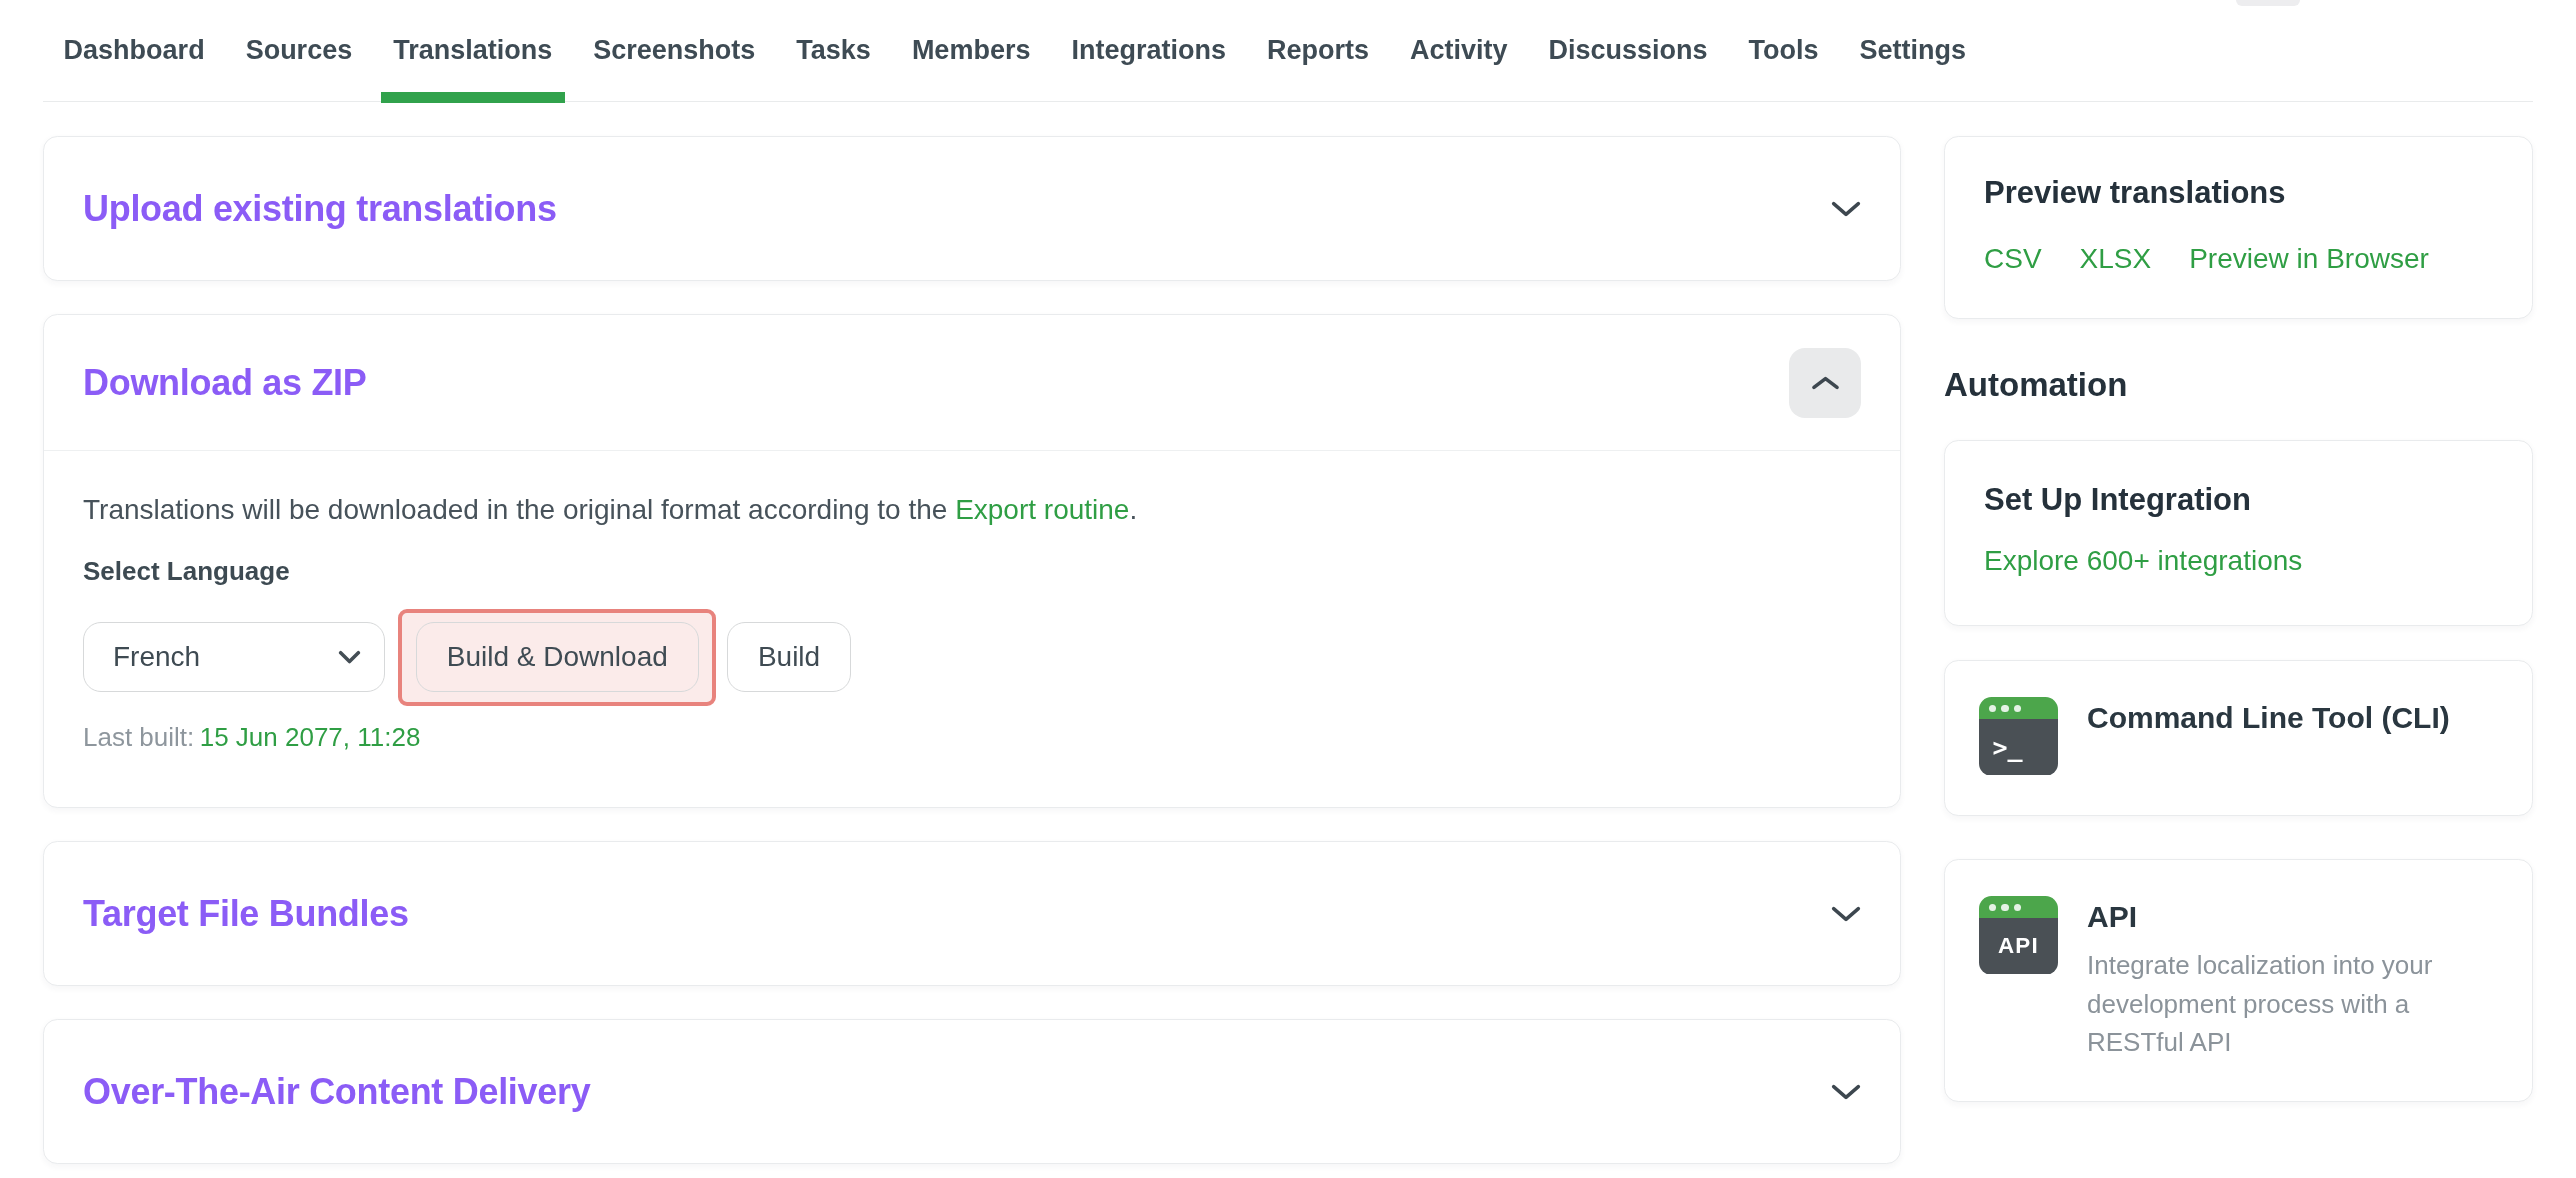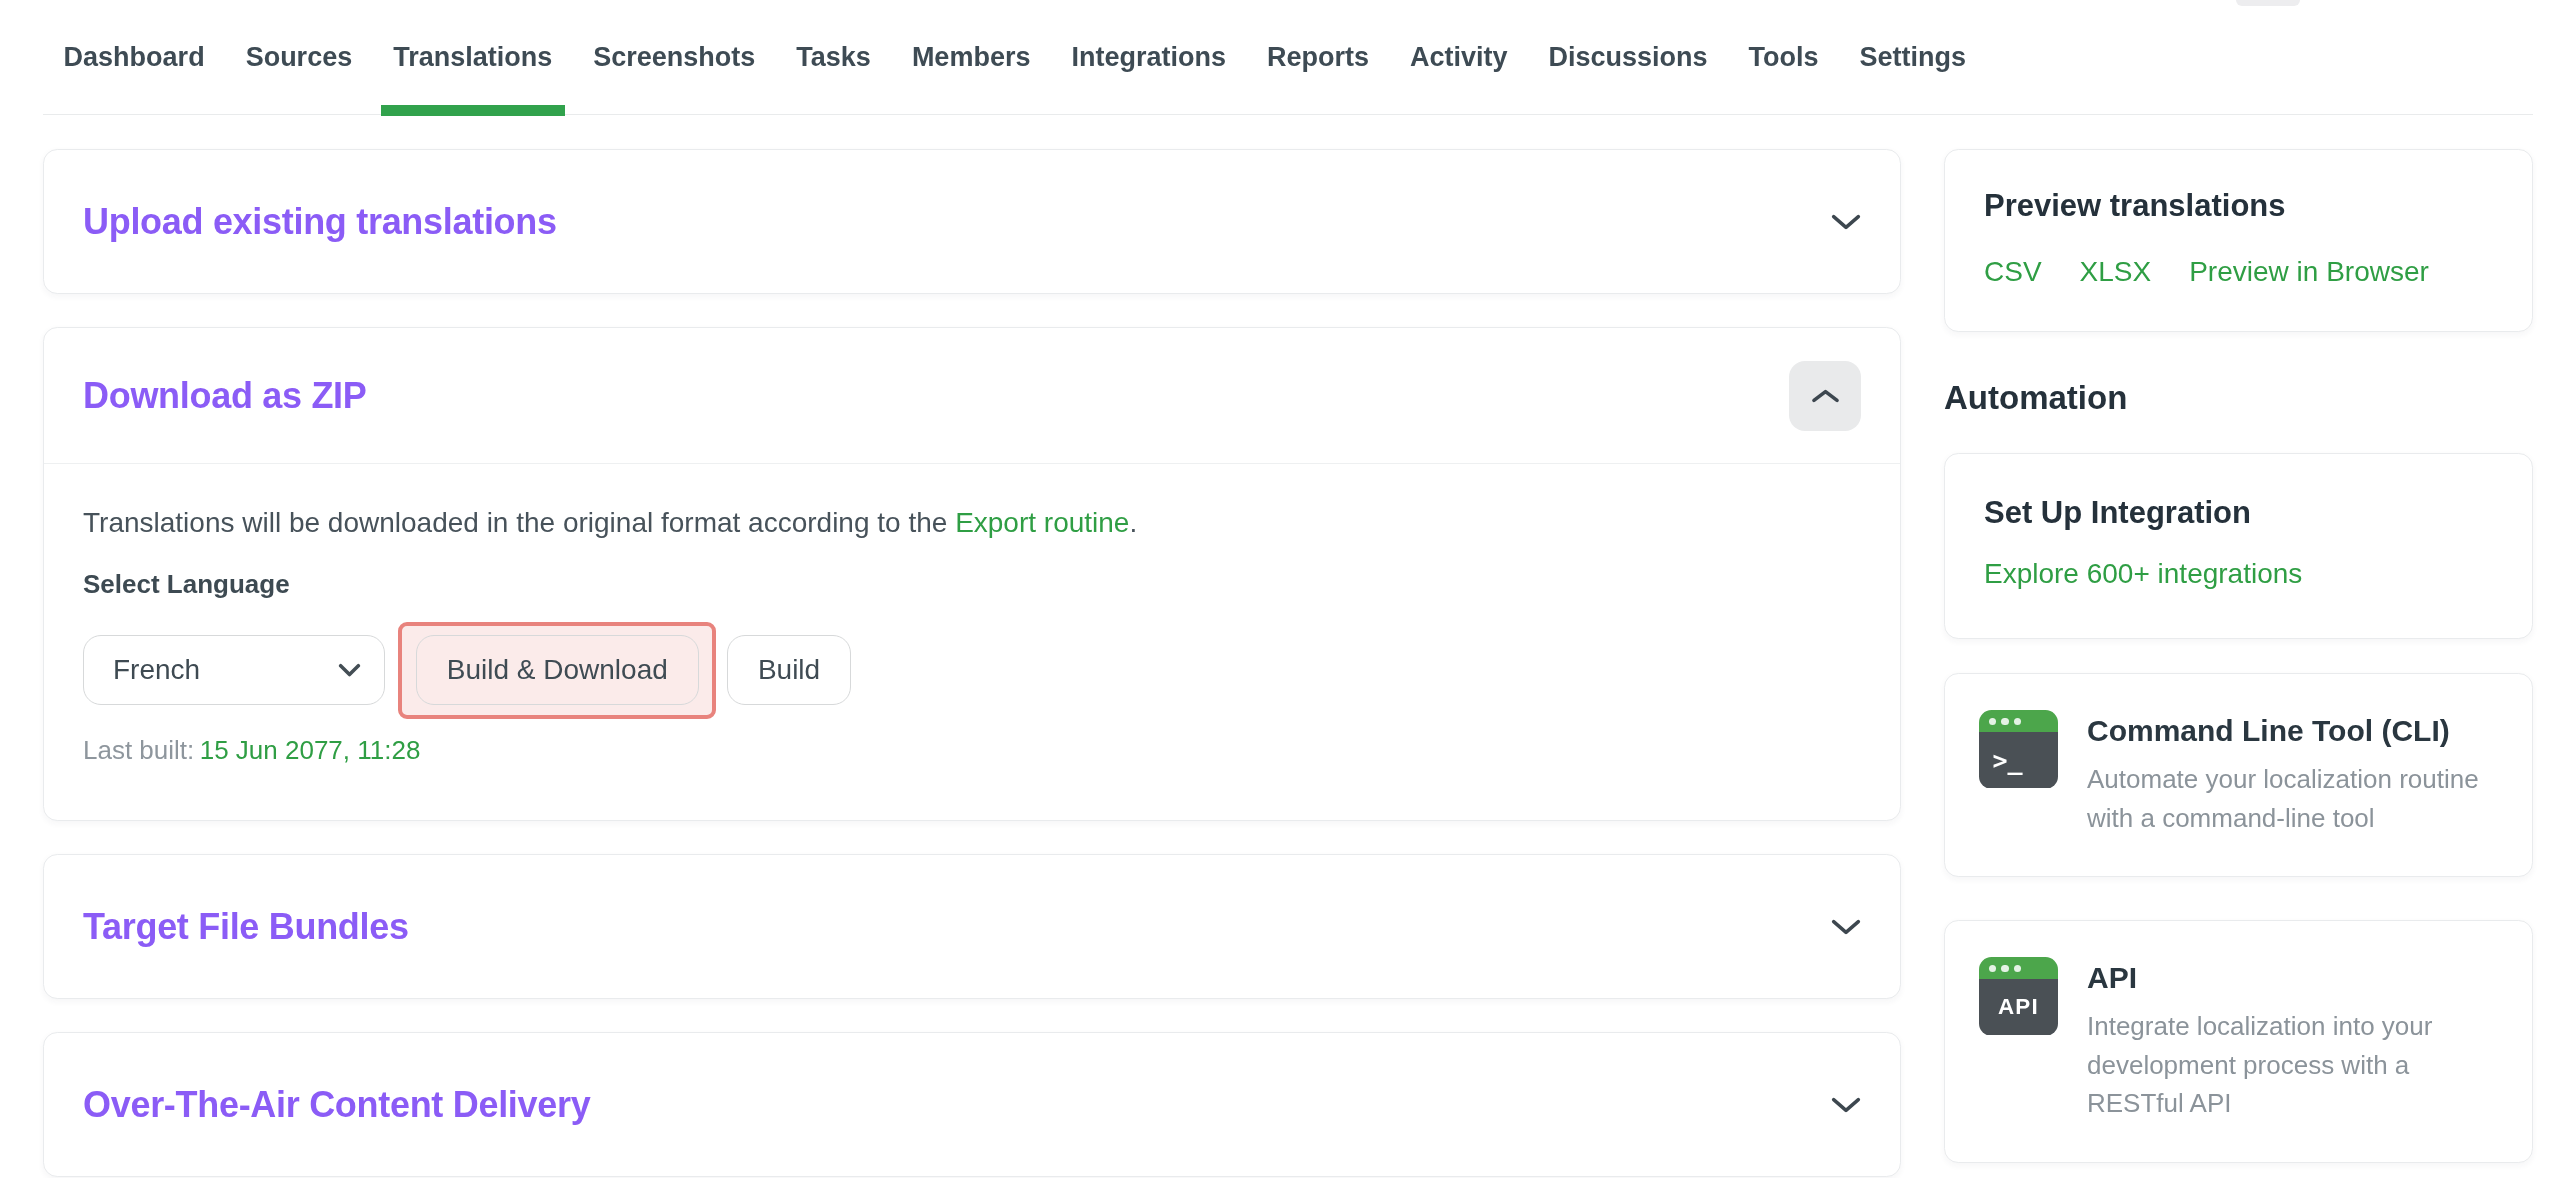--- a/index.html
+++ b/index.html
@@ -12,21 +12,21 @@
     --annotation-red:#e8837d;
     --annotation-fill:rgba(232,131,125,0.16);
     --terminal-green:#4ca64b;
     --terminal-body:#4a5055;
   }
 
   .top-artifact{ position:absolute; top:0; left:2236px; width:64px; height:6.3px;
     background:#ededef; border-radius:0 0 7.2px 7.2px; }
 
   
-  .nav{ margin:0 43px; height:115px; display:flex; align-items:stretch; gap:41px;
+  .nav{ margin:0 43px; height:102px; display:flex; align-items:stretch; gap:41px;
     padding-left:20.6px; border-bottom:1.8px solid #e9ebec; }
   .nav-item{ display:flex; align-items:center; font-size:27px; font-weight:600;
     color:#3e4b54; cursor:pointer; position:relative; white-space:nowrap; }
   .nav-item.active::after{ content:''; position:absolute; left:-12.5px; right:-12.5px;
     bottom:-1.8px; height:10.7px; background:var(--active-tab-underline); }
 
   
   .layout{ display:flex; gap:43px; padding:34px 43px 0; align-items:flex-start; }
   .main{ flex:1; min-width:0; }
   .sidebar{ width:589px; flex:0 0 589px; }
@@ -197,21 +197,20 @@
       <div class="term-icon">
         <div class="term-bar">
             <i></i>
             <i></i>
             <i></i>
           </div>
         <div class="term-main cli">&gt;_</div>
       </div>
       <div class="promo-text">
         <h4>Command Line Tool (CLI)</h4>
-        <p>Automate your localization routine with a command-line tool</p>
       </div>
     </section>
 
     <section class="card promo-card api">
       <div class="term-icon">
         <div class="term-bar">
             <i></i>
             <i></i>
             <i></i>
           </div>

